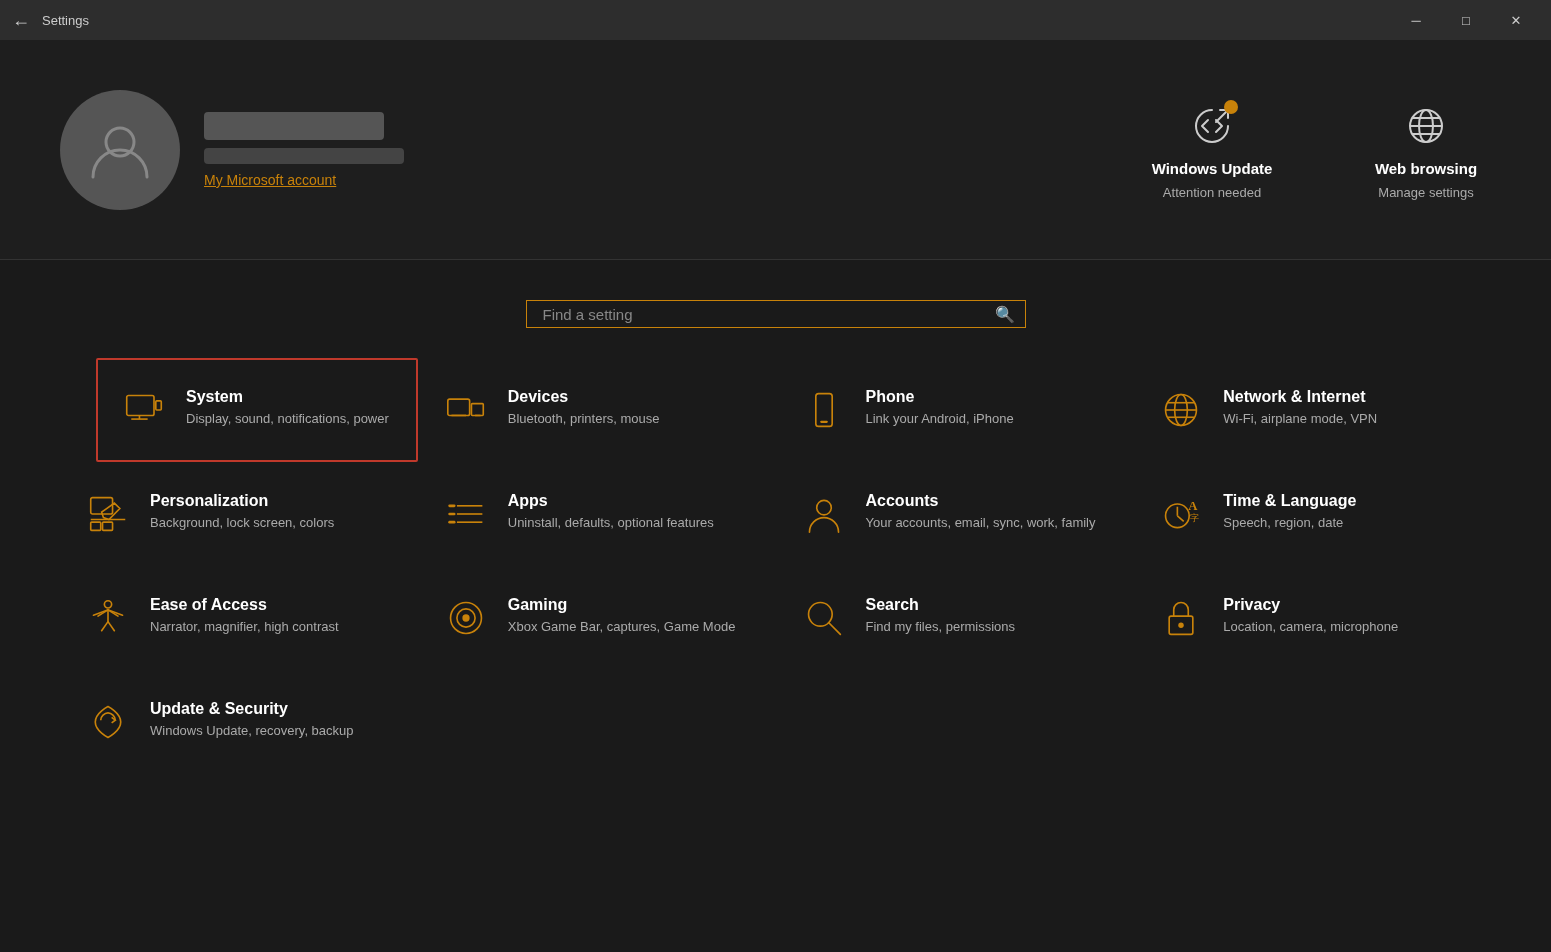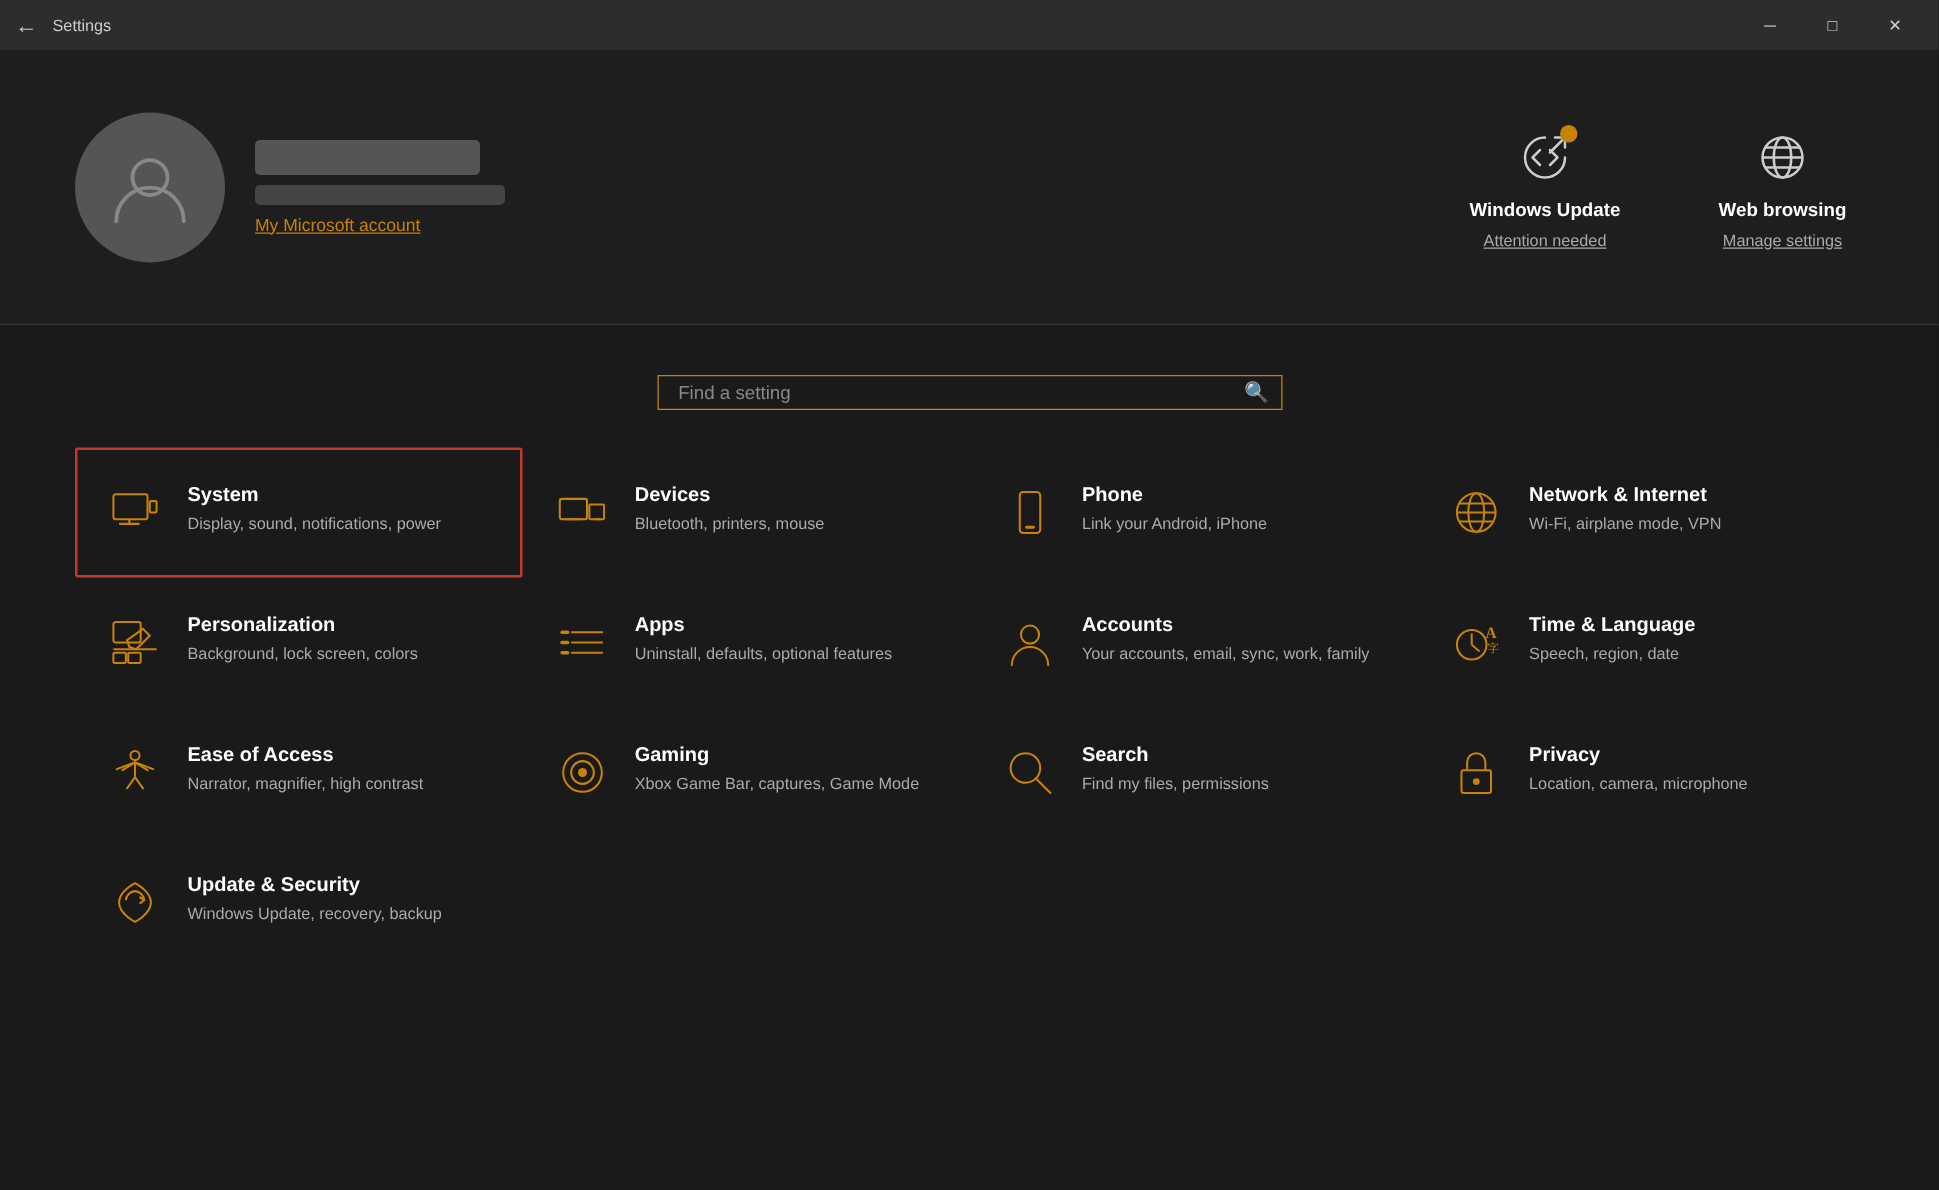--- a/index.html
+++ b/index.html
@@ -102,21 +102,21 @@
     }
     .profile-link {
       font-size: 14px;
       color: #c8820a;
       cursor: pointer;
       text-decoration: underline;
     }
 
     .header-shortcuts {
       display: flex;
-      gap: 60px;
+      gap: 84px;
       align-items: flex-start;
     }
     .shortcut-item {
       display: flex;
       flex-direction: column;
       align-items: center;
       gap: 8px;
       cursor: pointer;
       min-width: 130px;
     }
@@ -147,21 +147,20 @@
     .shortcut-label {
       font-size: 15px;
       font-weight: 600;
       color: #fff;
       text-align: center;
     }
     .shortcut-sublabel {
       font-size: 13px;
       color: #aaa;
       text-align: center;
-      text-decoration: underline;
     }
 
     
     .search-section {
       display: flex;
       justify-content: center;
       padding: 40px 0 30px;
       background: #1a1a1a;
     }
     .search-box {
@@ -204,20 +203,21 @@
       gap: 20px;
       padding: 28px 24px;
       cursor: pointer;
       border: 2px solid transparent;
       border-radius: 2px;
       transition: background 0.1s;
     }
     .settings-item.selected {
       border: 2px solid #c0392b;
       background: #1a1a1a;
+      margin-left: 36px;
     }
     .settings-item-icon {
       width: 44px;
       height: 44px;
       flex-shrink: 0;
       display: flex;
       align-items: center;
       justify-content: center;
       color: #c8820a;
       font-size: 32px;

